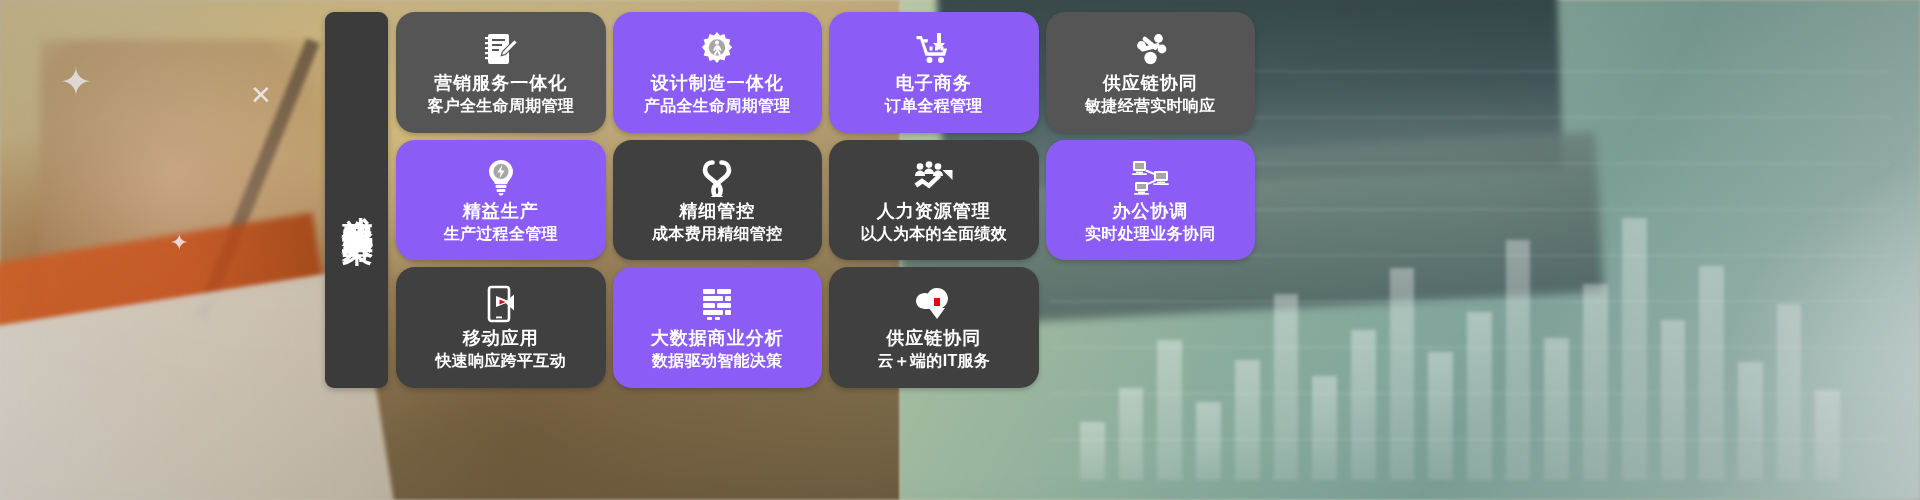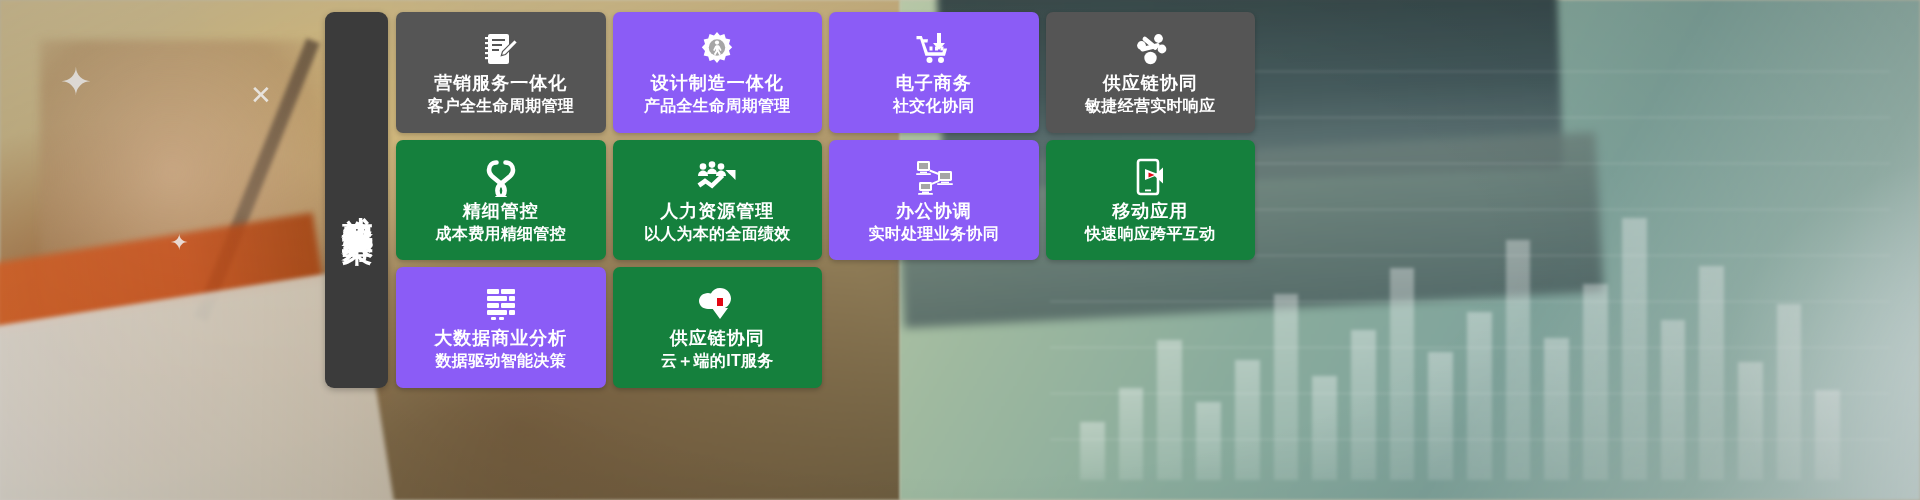--- a/index.html
+++ b/index.html
@@ -166,33 +166,33 @@
 
   #grid {
     flex: 1 1 auto;
     display: grid;
     grid-template-columns: repeat(4, 1fr);
     grid-template-rows: repeat(3, 1fr);
     gap: 7px;
   }
 
   .card {
-    border-radius: 7px;
+    border-radius: 19px;
     display: flex;
     flex-direction: column;
     align-items: center;
     justify-content: center;
     color: #ffffff;
     box-shadow: 0 2px 5px rgba(0,0,0,0.22);
     padding: 6px 4px 8px;
     cursor: pointer;
   }
   .card.dark  { background: #555555; }
   .card.gray  { background: #8b5cf6; }
-  .card.red   { background: #15803d; }
+  .card.red   { background: #404040; }
 
   .card .ic {
     height: 42px;
     display: flex;
     align-items: center;
     justify-content: center;
     margin-bottom: 4px;
   }
   .card .ic svg { display: block; }
 
@@ -307,37 +307,53 @@
               <path d="M1.5 5h5.3l1.2 3.2H13l-.5 3.3H9.2l3.6 9.7h14.6l1.2-3.6h3.5l-2.1 7.1H10.4L5.2 8.3H1.5z"></path>
               <circle cx="14.5" cy="29" r="3"></circle>
               <circle cx="26" cy="29" r="3"></circle>
               <rect x="14.5" y="15.5" width="3" height="4"></rect>
               <rect x="20" y="15.5" width="3" height="4"></rect>
               <rect x="25.5" y="15.5" width="3" height="4"></rect>
             </g>
           </svg>
         </div>
         <div class="title">电子商务</div>
-        <div class="sub">社交化协同</div>
+        <div class="sub">订单全程管理</div>
       </div>
       <div class="card dark">
         <div class="ic">
           <svg width="38" height="34" viewBox="0 0 38 34">
             <g fill="#fff">
               <rect x="9" y="13" width="20" height="4.6" rx="2.3" transform="rotate(-14 19 15.3)"></rect>
               <rect x="10" y="9" width="18" height="4.6" rx="2.3" transform="rotate(40 19 11.3)"></rect>
               <circle cx="10.5" cy="13.5" r="4.4"></circle>
               <circle cx="27.5" cy="6.5" r="4.4"></circle>
               <circle cx="19.5" cy="26" r="6.2"></circle>
               <circle cx="31" cy="17" r="4.4"></circle>
             </g>
           </svg>
         </div>
         <div class="title">供应链协同</div>
         <div class="sub">敏捷经营实时响应</div>
+      </div>
+      <div class="card gray">
+        <div class="ic">
+          <svg width="34" height="38" viewBox="0 0 34 38">
+            <path d="M17 2c-6.6 0-12 5.2-12 11.6 0 4.3 2.4 7.2 4.2 9.3 1 1.2 1.5 2 1.5 3.1h12.6c0-1.1.5-1.9 1.5-3.1 1.8-2.1 4.2-5 4.2-9.3C29 7.2 23.6 2 17 2z" fill="#fff"></path>
+            <circle cx="17" cy="13.4" r="7.6" fill="#a6a6a6"></circle>
+            <path d="M18.4 6.6l-5 8h3.4l-1.4 6.2 5.2-8.4h-3.6z" fill="#fff"></path>
+            <g fill="#fff">
+              <rect x="11.6" y="26.8" width="10.8" height="3.1" rx="1"></rect>
+              <rect x="12.6" y="31" width="8.8" height="3.1" rx="1"></rect>
+              <path d="M14.4 35.2h5.2c-.5 1.6-1.4 2.4-2.6 2.4s-2.1-.8-2.6-2.4z"></path>
+            </g>
+          </svg>
+        </div>
+        <div class="title">精益生产</div>
+        <div class="sub">生产过程全管理</div>
       </div>
       <div class="card red">
         <div class="ic">
           <svg width="34" height="40" viewBox="0 0 34 40">
             <g fill="none" stroke="#fff" stroke-width="4.6" stroke-linecap="round">
               <path d="M21.5 5.5c4.8 0 7.5 3.4 7.5 7.6 0 2.6-1.1 4.6-3 6.2l-9.6 8c-1.9 1.6-3 3.6-3 6.2 0 4.2 2.7 7.6 7.5 7.6"></path>
               <path d="M12.5 5.5C7.7 5.5 5 8.9 5 13.1c0 2.6 1.1 4.6 3 6.2l9.6 8c1.9 1.6 3 3.6 3 6.2 0 4.2-2.7 7.6-7.5 7.6"></path>
             </g>
           </svg>
         </div>

